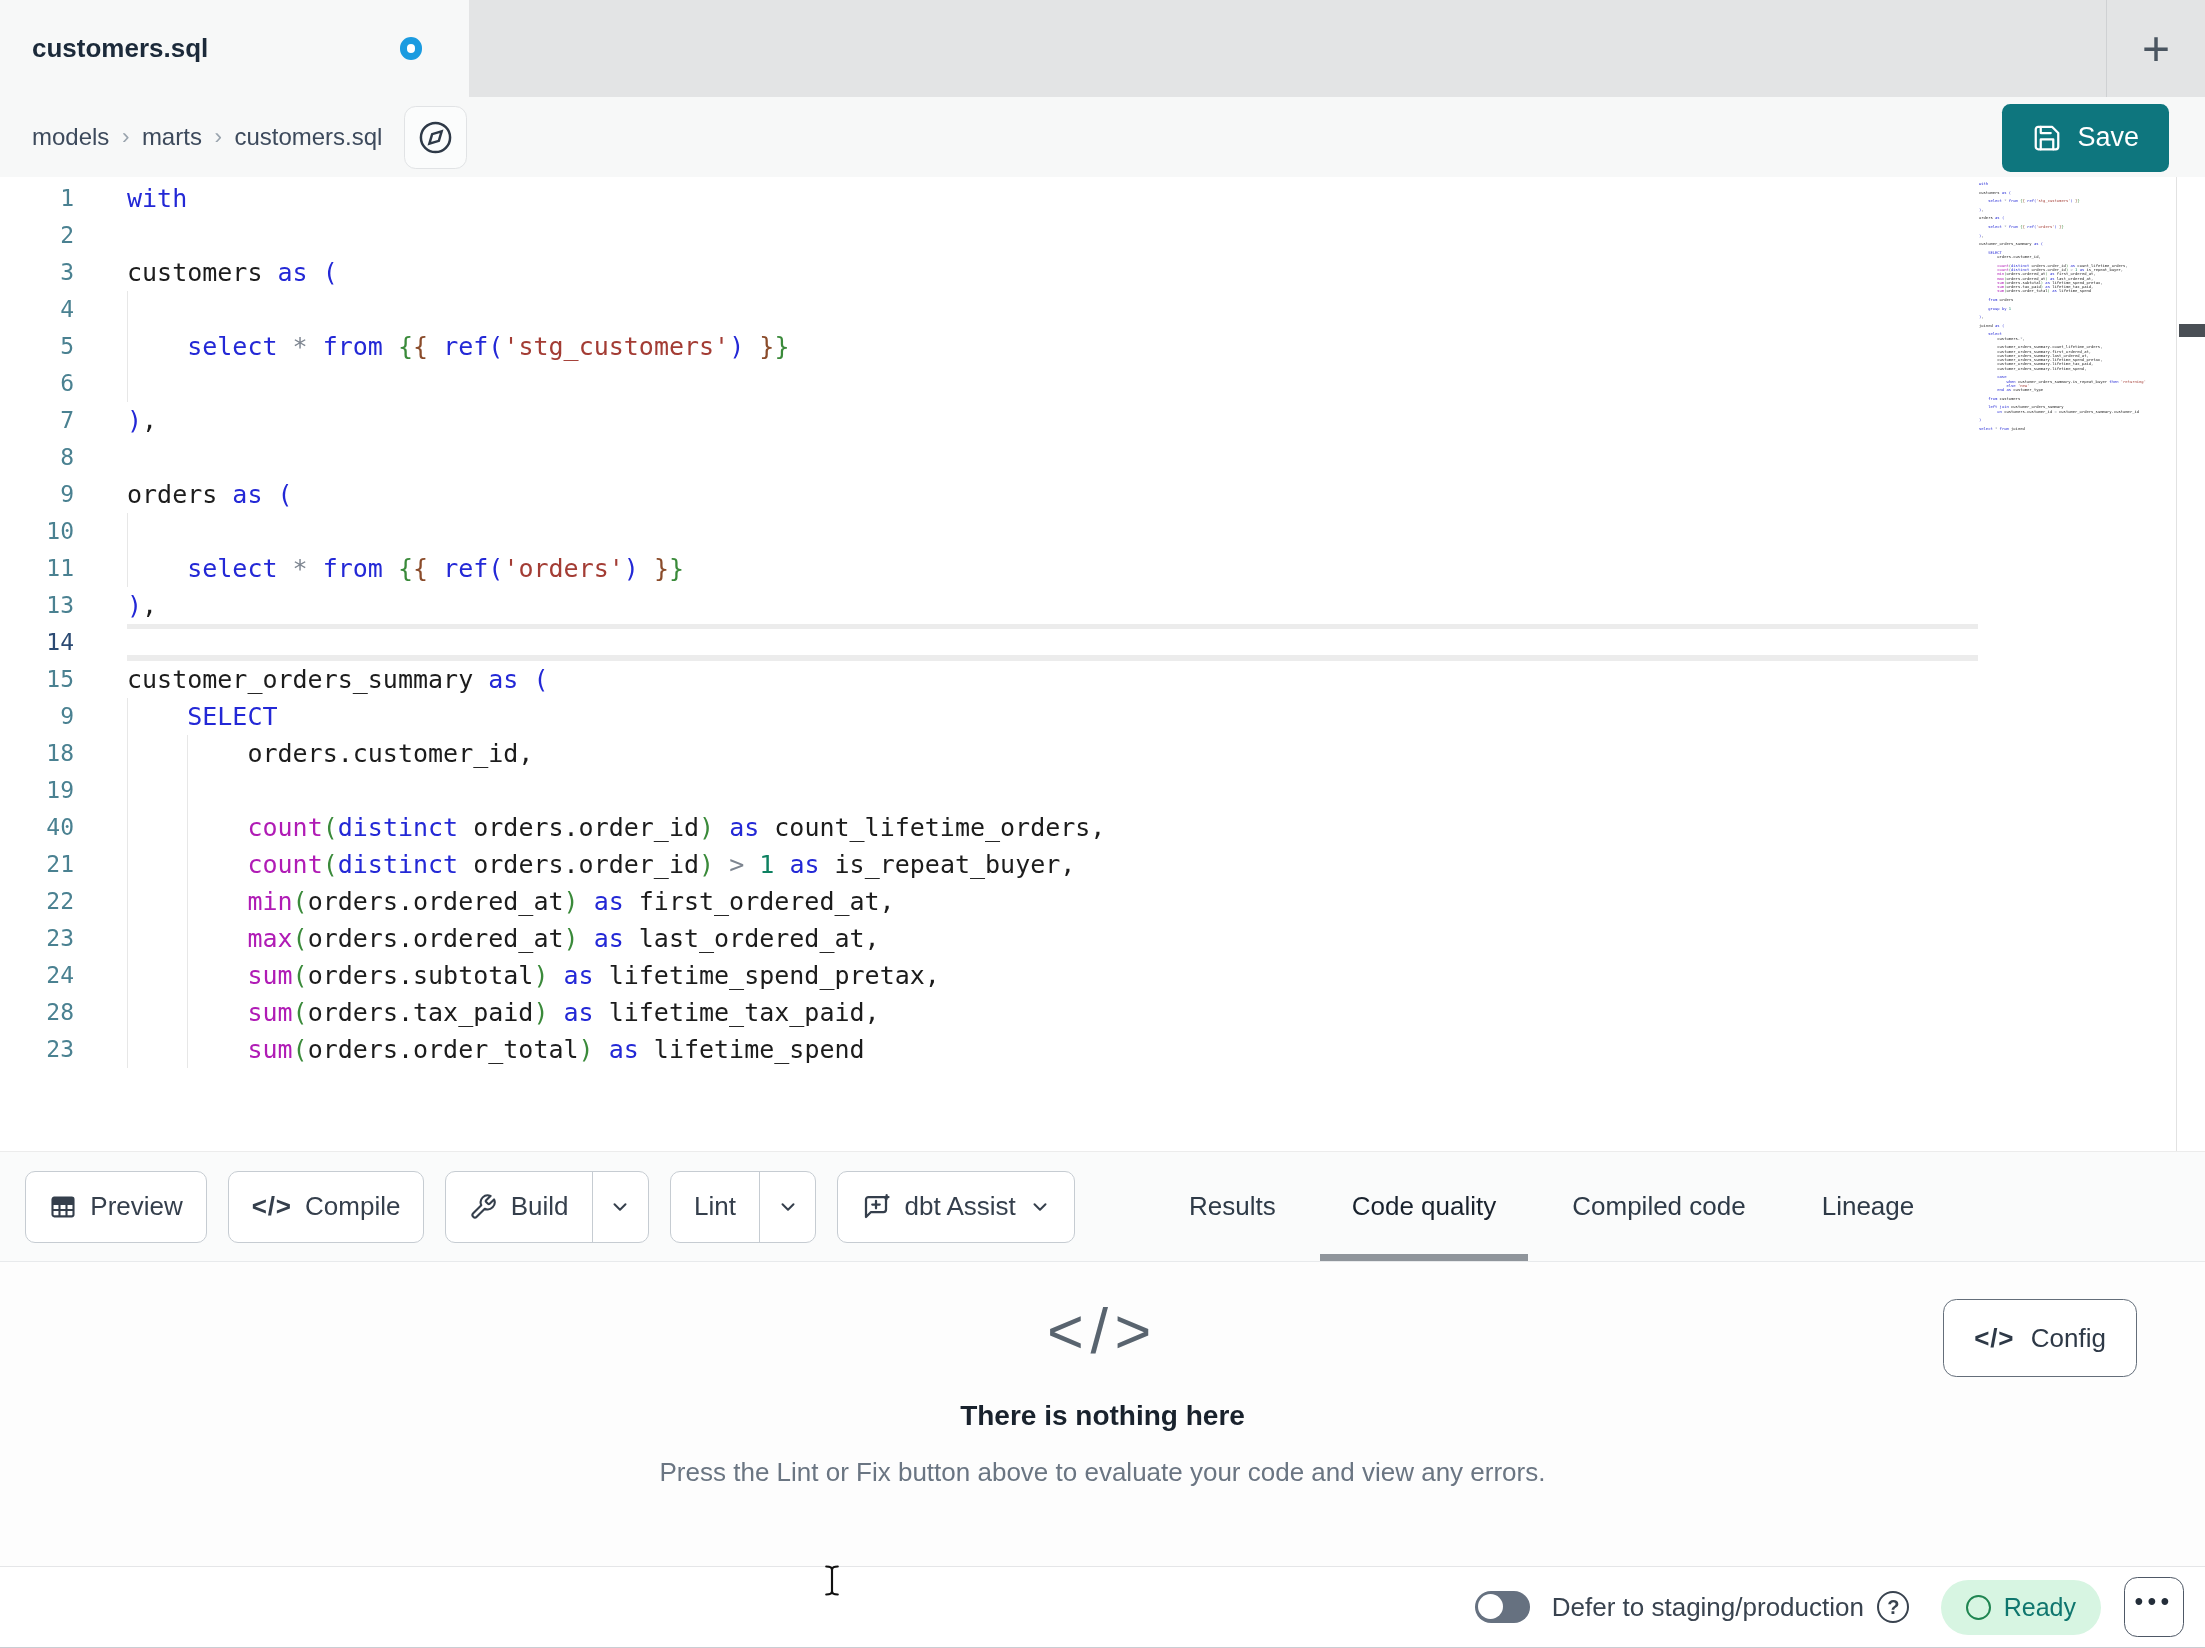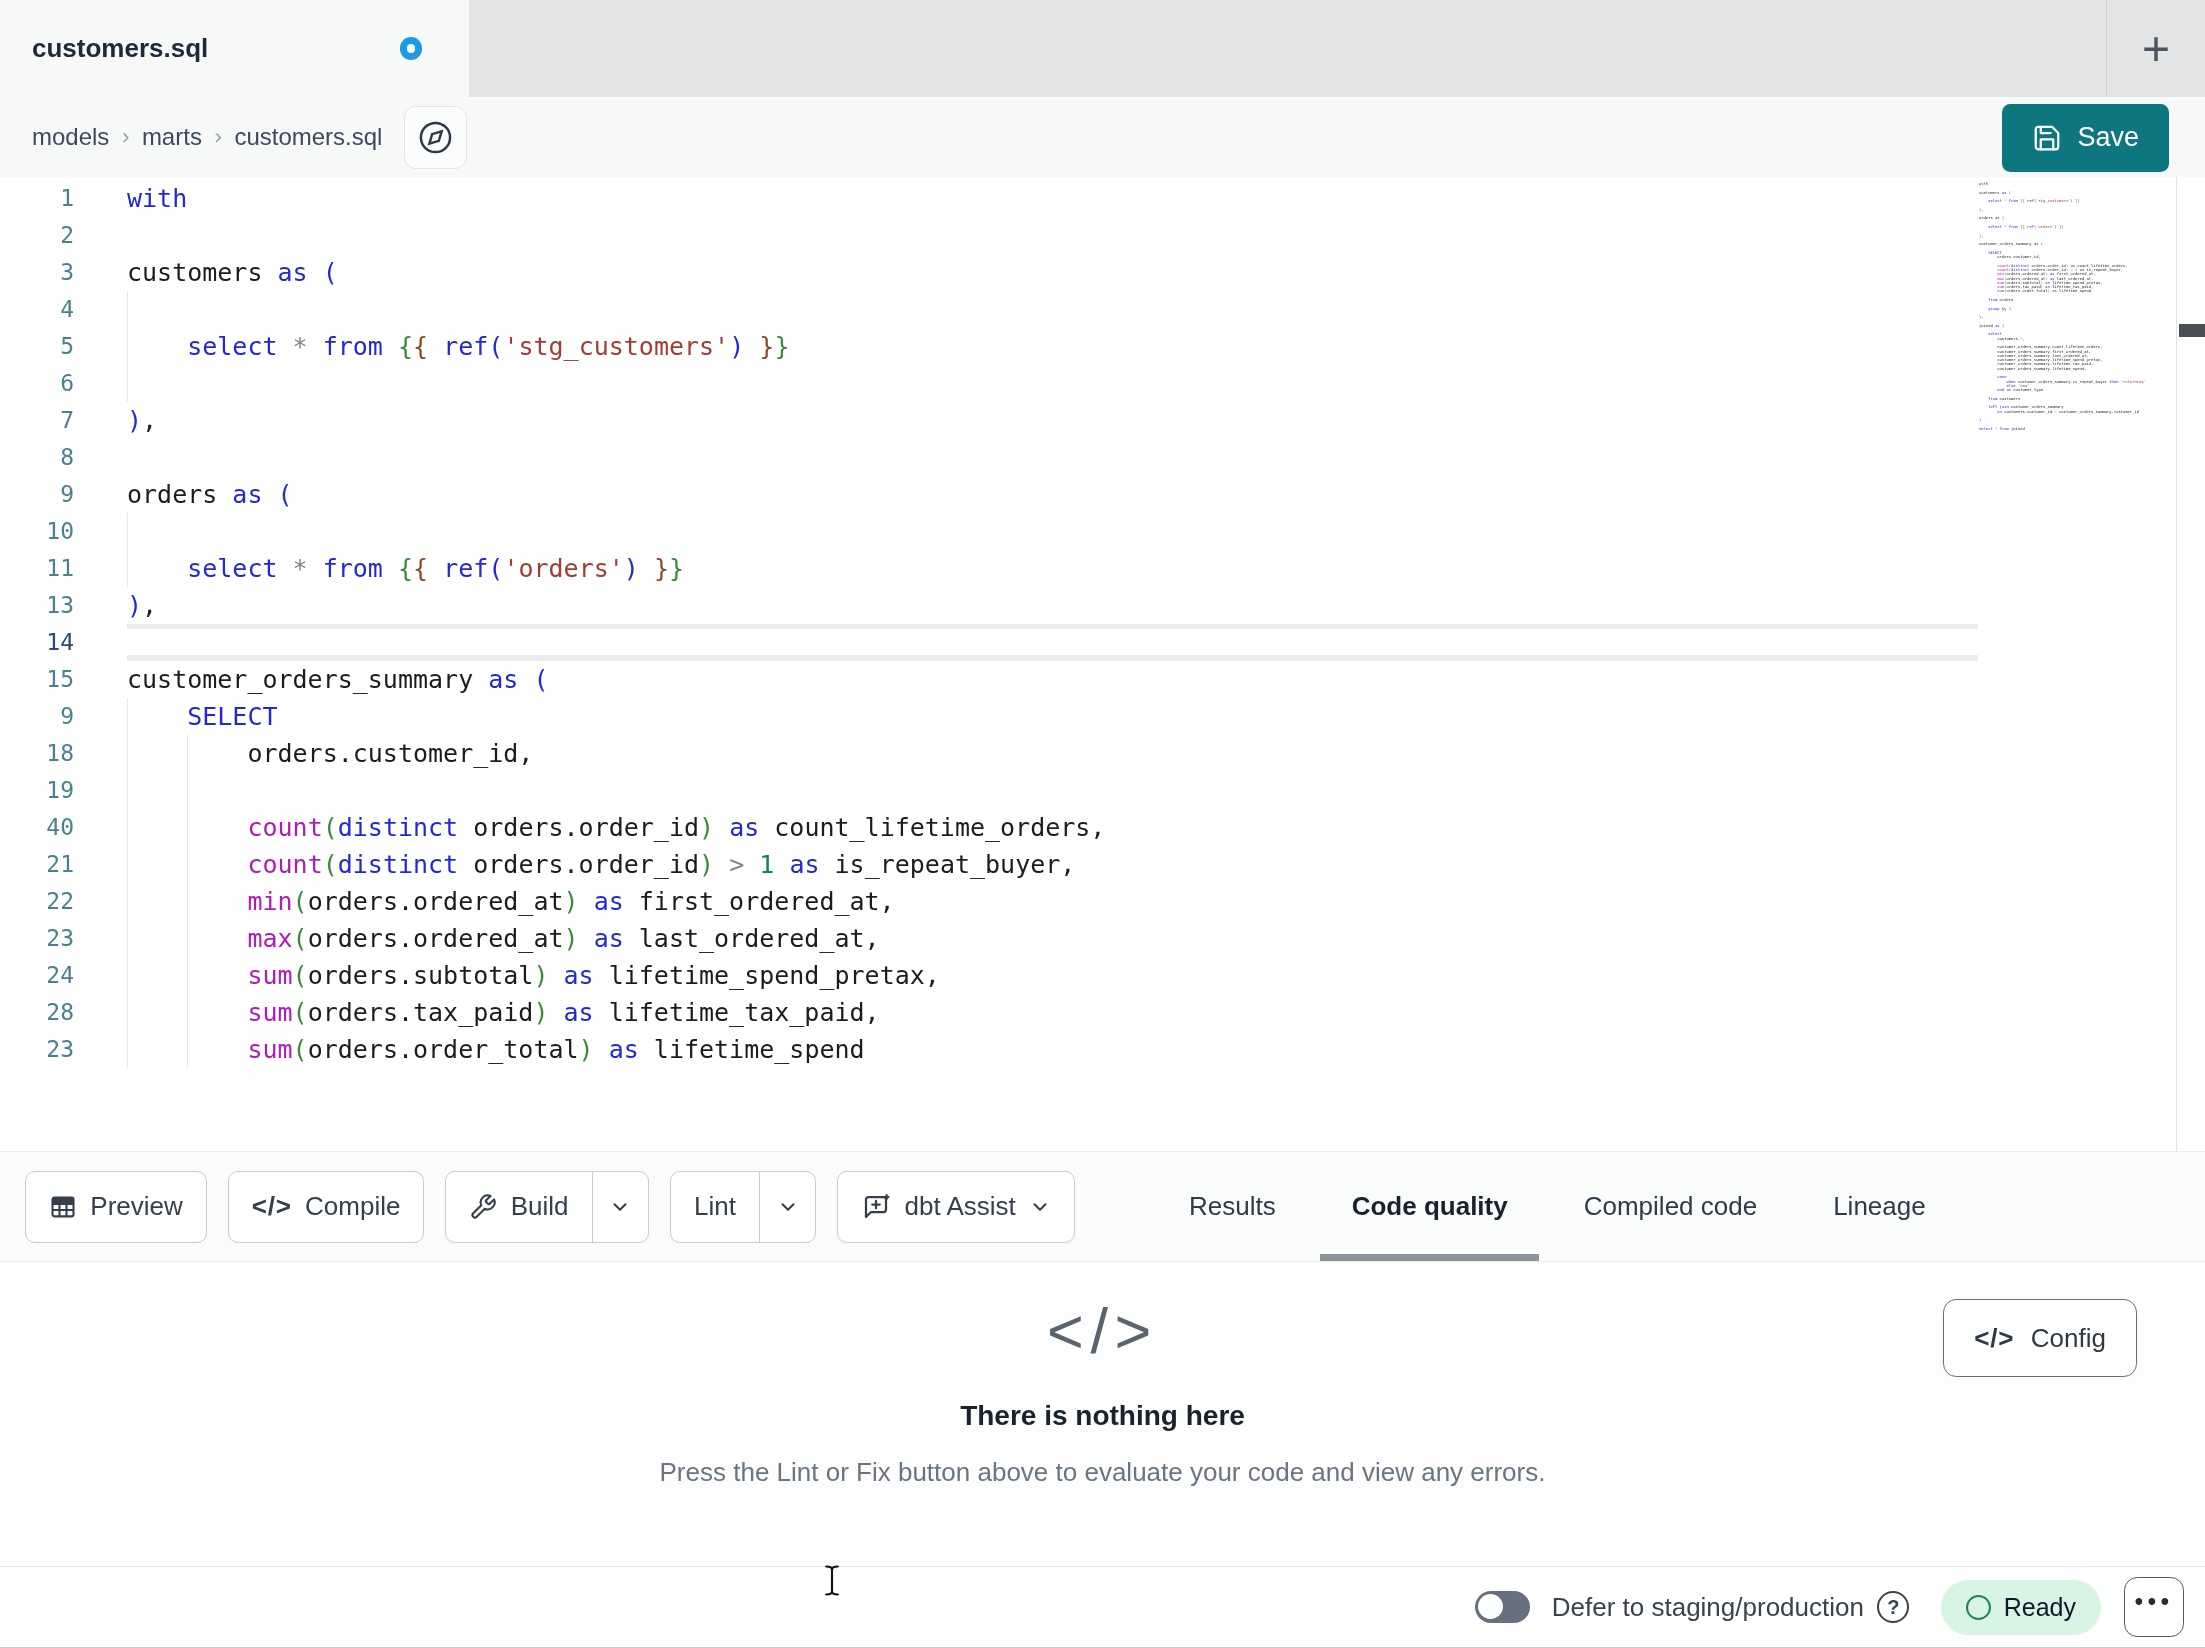--- a/index.html
+++ b/index.html
@@ -37,21 +37,21 @@
 
   
   .toolbar { height:110px; background:#fafbfb; border-top:1.7px solid #ececec; display:flex; align-items:center; padding-left:25px; position:relative; }
   .tbtn { display:flex; align-items:center; height:72px; background:#fff; border:1.7px solid #c6ccd2; border-radius:10px; font-size:26px; font-weight:500; color:#353f4c; margin-right:21px; cursor:pointer; font-family:inherit; }
   .tbtn .seg { display:flex; align-items:center; gap:13.3px; padding:0 23px; height:100%; }
   .tbtn .seg + .seg { border-left:1.7px solid #c6ccd2; }
   .tbtn .chev-seg { padding:0 16.7px; }
   .codeglyph { font-weight:600; letter-spacing:0.8px; }
   .ptabs { position:absolute; left:1151px; top:0; height:100%; display:flex; }
   .ptab { display:flex; align-items:center; padding:0 38px; height:100%; font-size:26px; color:#2e3a47; position:relative; cursor:pointer; }
-  .ptab.active { font-weight:700; color:#19222d; }
+  .ptab.active { font-weight:400; color:#19222d; }
   .ptab.active::after { content:""; position:absolute; left:6.7px; right:6.7px; bottom:0; height:7.5px; }
 
   
   .panel { height:305px; background:#fdfdfd; border-top:1.7px solid #e8eaec; position:relative; }
   .config-btn { position:absolute; right:68px; top:37px; height:78px; padding:0 30px; background:#fff; border:1.7px solid #646e7a; border-radius:13.3px; display:flex; align-items:center; gap:16.7px; font-size:26px; color:#2e3947; cursor:pointer; font-family:inherit; }
   .empty { display:flex; flex-direction:column; align-items:center; padding-top:33px; }
   .empty-icon { font-size:63px; font-weight:400; color:#59646f; letter-spacing:6.7px; }
   .empty-title { margin-top:33px; font-size:28px; font-weight:bold; color:#19222d; }
   .empty-sub { margin-top:25px; font-size:26px; color:#6a7582; }
 
@@ -354,21 +354,21 @@
 <div class="statusbar">
   <div class="toggle">
       <span class="knob"></span>
     </div>
   <span class="defer-label">Defer to staging/production</span>
   <span class="help">
       <span>?</span>
     </span>
   <div class="ready" id="ready-badge" style="background: rgb(215, 245, 226);">
     <span class="ring"></span>
-    <span class="rlabel" style="color: #0f172a;">Ready</span>
+    <span class="rlabel" style="color: #0f766e;">Ready</span>
   </div>
   <button class="more-btn">
       <span>•••</span>
     </button>
 </div>
 
 <div class="ibeam">
   <svg class="ic" width="22" height="33" viewBox="0 0 26 40" fill="none" stroke="#111" stroke-width="2.6" stroke-linecap="round">
       <path d="M6 3c4 0 7 1 7 4c0-3 3-4 7-4"></path>
       <path d="M13 7v26"></path>

